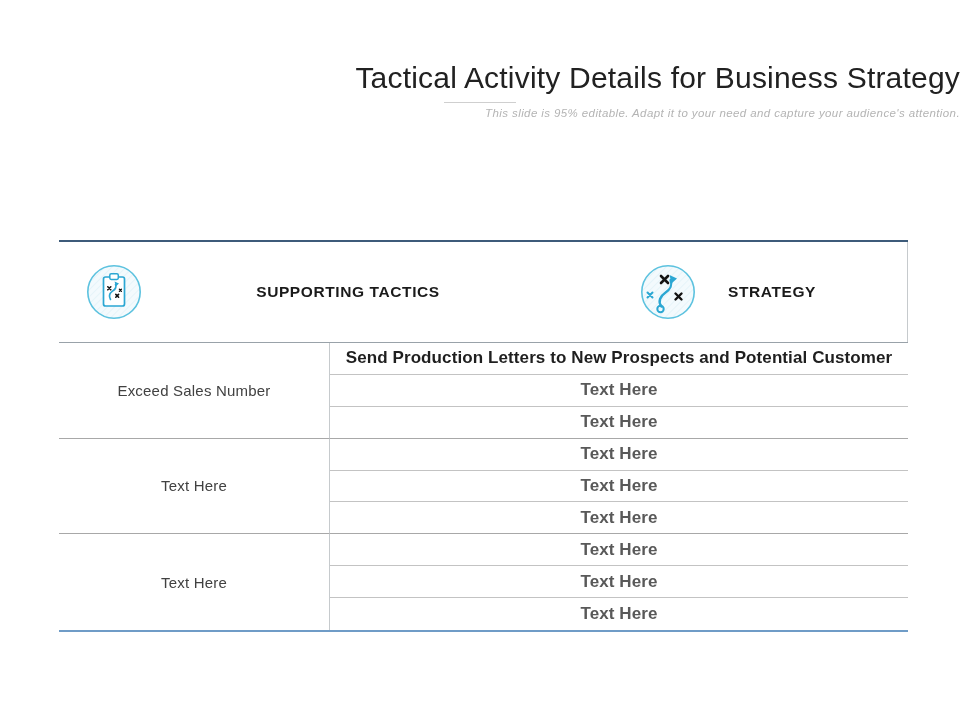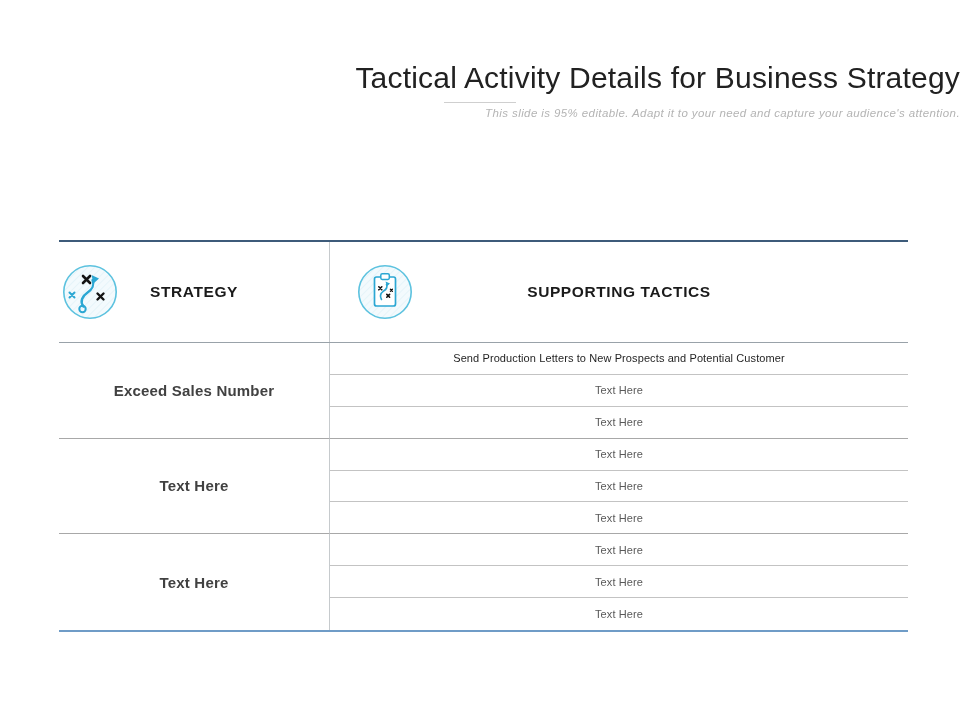--- a/index.html
+++ b/index.html
@@ -28,86 +28,86 @@
   .icon-badge { position:absolute; top:50%; transform:translateY(-50%); width:56px; height:56px; }
   .th-left .icon-badge { left:3px; }
   .th-right .icon-badge { left:27px; }
   .th-label { font-weight:700; font-size:15.5px; color:var(--header-text,#1a1a1a); letter-spacing:0.6px; }
 
   .tbody { flex:1; display:grid; grid-template-columns:271px 1fr; grid-auto-rows:1fr; }
   .strategy-cell {
     grid-row:span 3; box-sizing:border-box;
     border-right:1px solid #c6cacd; border-bottom:1px solid #a8a8a8;
     display:flex; align-items:center; justify-content:center;
-    font-size:15px; color:#414141; letter-spacing:0.2px;font-weight:bold;
+    font-size:15px; color:#414141; letter-spacing:0.2px;
   }
   .strategy-cell.last { border-bottom:none; }
   .tactic-cell {
     box-sizing:border-box; border-bottom:1px solid #c3c3c3;
     display:flex; align-items:center; justify-content:center;
-    font-size:11px; color:var(--body-text,#595959); letter-spacing:0.1px;
+    font-size:17px; color:var(--body-text,#595959); letter-spacing:0.1px;font-weight:bold;
   }
   .tactic-cell.group-end { border-bottom-color:#a8a8a8; }
   .tactic-cell.last { border-bottom:none; }
   .tactic-cell.primary { color:#1f1f1f; }
 </style>
 </head>
 <body>
 
 <div class="slide">
 
   <div class="title-block">
     <h1 class="title">Tactical Activity Details for Business Strategy</h1>
     <div class="title-divider"></div>
     <p class="subtitle">This slide is 95% editable. Adapt it to your need and capture your audience's attention.</p>
   </div>
 
   <div class="stable">
 
     <div class="thead">
-      <div class="th th-left">
-        <span class="icon-badge">
-          <svg viewBox="0 0 56 56" width="56" height="56">
-            <defs>
-              <pattern id="hatchA" width="5" height="5" patternTransform="rotate(45)" patternUnits="userSpaceOnUse">
-                <rect width="5" height="5" fill="#f3fafd"></rect>
-                <line x1="0" y1="0" x2="0" y2="5" stroke="#e1f2f8" stroke-width="1.4"></line>
-              </pattern>
-            </defs>
-            <circle cx="28" cy="28" r="26.2" fill="url(#hatchA)" stroke="#5cc2df" stroke-width="1.6"></circle>
-            <path d="M21.5 42.5 C 17.5 37.5 20.5 32 25 29 C 30.5 25.5 32.5 20.5 30.5 16" fill="none" stroke="#2ba7d3" stroke-width="2.4" stroke-linecap="round"></path>
-            <path d="M29.5 11 L37 14.5 L31.5 19.5 Z" fill="#2ba7d3"></path>
-            <circle cx="20.5" cy="45" r="3.2" fill="none" stroke="#2ba7d3" stroke-width="2"></circle>
-            <path d="M21 12 L28 19 M28 12 L21 19" stroke="#141414" stroke-width="2.6" stroke-linecap="round"></path>
-            <path d="M35.5 29.5 L41.5 35.5 M41.5 29.5 L35.5 35.5" stroke="#141414" stroke-width="2.4" stroke-linecap="round"></path>
-            <path d="M7.5 28.5 L12.5 33.5 M12.5 28.5 L7.5 33.5" stroke="#2ba7d3" stroke-width="2" stroke-linecap="round"></path>
-          </svg>
-        </span>
-        <span class="th-label">STRATEGY</span>
-      </div>
       <div class="th th-right">
         <span class="icon-badge">
           <svg viewBox="0 0 56 56" width="56" height="56">
             <defs>
               <pattern id="hatchB" width="5" height="5" patternTransform="rotate(45)" patternUnits="userSpaceOnUse">
                 <rect width="5" height="5" fill="#f3fafd"></rect>
                 <line x1="0" y1="0" x2="0" y2="5" stroke="#e1f2f8" stroke-width="1.4"></line>
               </pattern>
             </defs>
             <circle cx="28" cy="28" r="26.2" fill="url(#hatchB)" stroke="#5cc2df" stroke-width="1.6"></circle>
             <rect x="17.5" y="13" width="21" height="29" rx="2" fill="#ffffff" stroke="#2ba7d3" stroke-width="1.7"></rect>
             <rect x="23.8" y="9.8" width="8.5" height="5.6" rx="1.4" fill="#ffffff" stroke="#2ba7d3" stroke-width="1.5"></rect>
             <path d="M24.5 35.5 C 22.5 32 24 29 26.5 27.2 C 29.5 25.2 30.5 22.5 29.5 20.5" fill="none" stroke="#2ba7d3" stroke-width="1.6" stroke-linecap="round"></path>
             <path d="M28.6 17.4 L33 19.6 L29.8 22.6 Z" fill="#2ba7d3"></path>
             <path d="M21.8 22.8 L24.8 25.8 M24.8 22.8 L21.8 25.8" stroke="#141414" stroke-width="1.6" stroke-linecap="round"></path>
             <path d="M29.8 30.4 L32.6 33.2 M32.6 30.4 L29.8 33.2" stroke="#141414" stroke-width="1.6" stroke-linecap="round"></path>
             <path d="M33.4 25.2 L35.4 27.2 M35.4 25.2 L33.4 27.2" stroke="#141414" stroke-width="1.3" stroke-linecap="round"></path>
           </svg>
         </span>
         <span class="th-label">SUPPORTING TACTICS</span>
+      </div>
+      <div class="th th-left">
+        <span class="icon-badge">
+          <svg viewBox="0 0 56 56" width="56" height="56">
+            <defs>
+              <pattern id="hatchA" width="5" height="5" patternTransform="rotate(45)" patternUnits="userSpaceOnUse">
+                <rect width="5" height="5" fill="#f3fafd"></rect>
+                <line x1="0" y1="0" x2="0" y2="5" stroke="#e1f2f8" stroke-width="1.4"></line>
+              </pattern>
+            </defs>
+            <circle cx="28" cy="28" r="26.2" fill="url(#hatchA)" stroke="#5cc2df" stroke-width="1.6"></circle>
+            <path d="M21.5 42.5 C 17.5 37.5 20.5 32 25 29 C 30.5 25.5 32.5 20.5 30.5 16" fill="none" stroke="#2ba7d3" stroke-width="2.4" stroke-linecap="round"></path>
+            <path d="M29.5 11 L37 14.5 L31.5 19.5 Z" fill="#2ba7d3"></path>
+            <circle cx="20.5" cy="45" r="3.2" fill="none" stroke="#2ba7d3" stroke-width="2"></circle>
+            <path d="M21 12 L28 19 M28 12 L21 19" stroke="#141414" stroke-width="2.6" stroke-linecap="round"></path>
+            <path d="M35.5 29.5 L41.5 35.5 M41.5 29.5 L35.5 35.5" stroke="#141414" stroke-width="2.4" stroke-linecap="round"></path>
+            <path d="M7.5 28.5 L12.5 33.5 M12.5 28.5 L7.5 33.5" stroke="#2ba7d3" stroke-width="2" stroke-linecap="round"></path>
+          </svg>
+        </span>
+        <span class="th-label">STRATEGY</span>
       </div>
     </div>
 
     <div class="tbody">
 
       <div class="strategy-cell">Exceed Sales Number</div>
       <div class="tactic-cell primary">Send Production Letters to New Prospects and Potential Customer</div>
       <div class="tactic-cell">Text Here</div>
       <div class="tactic-cell group-end">Text Here</div>
 

